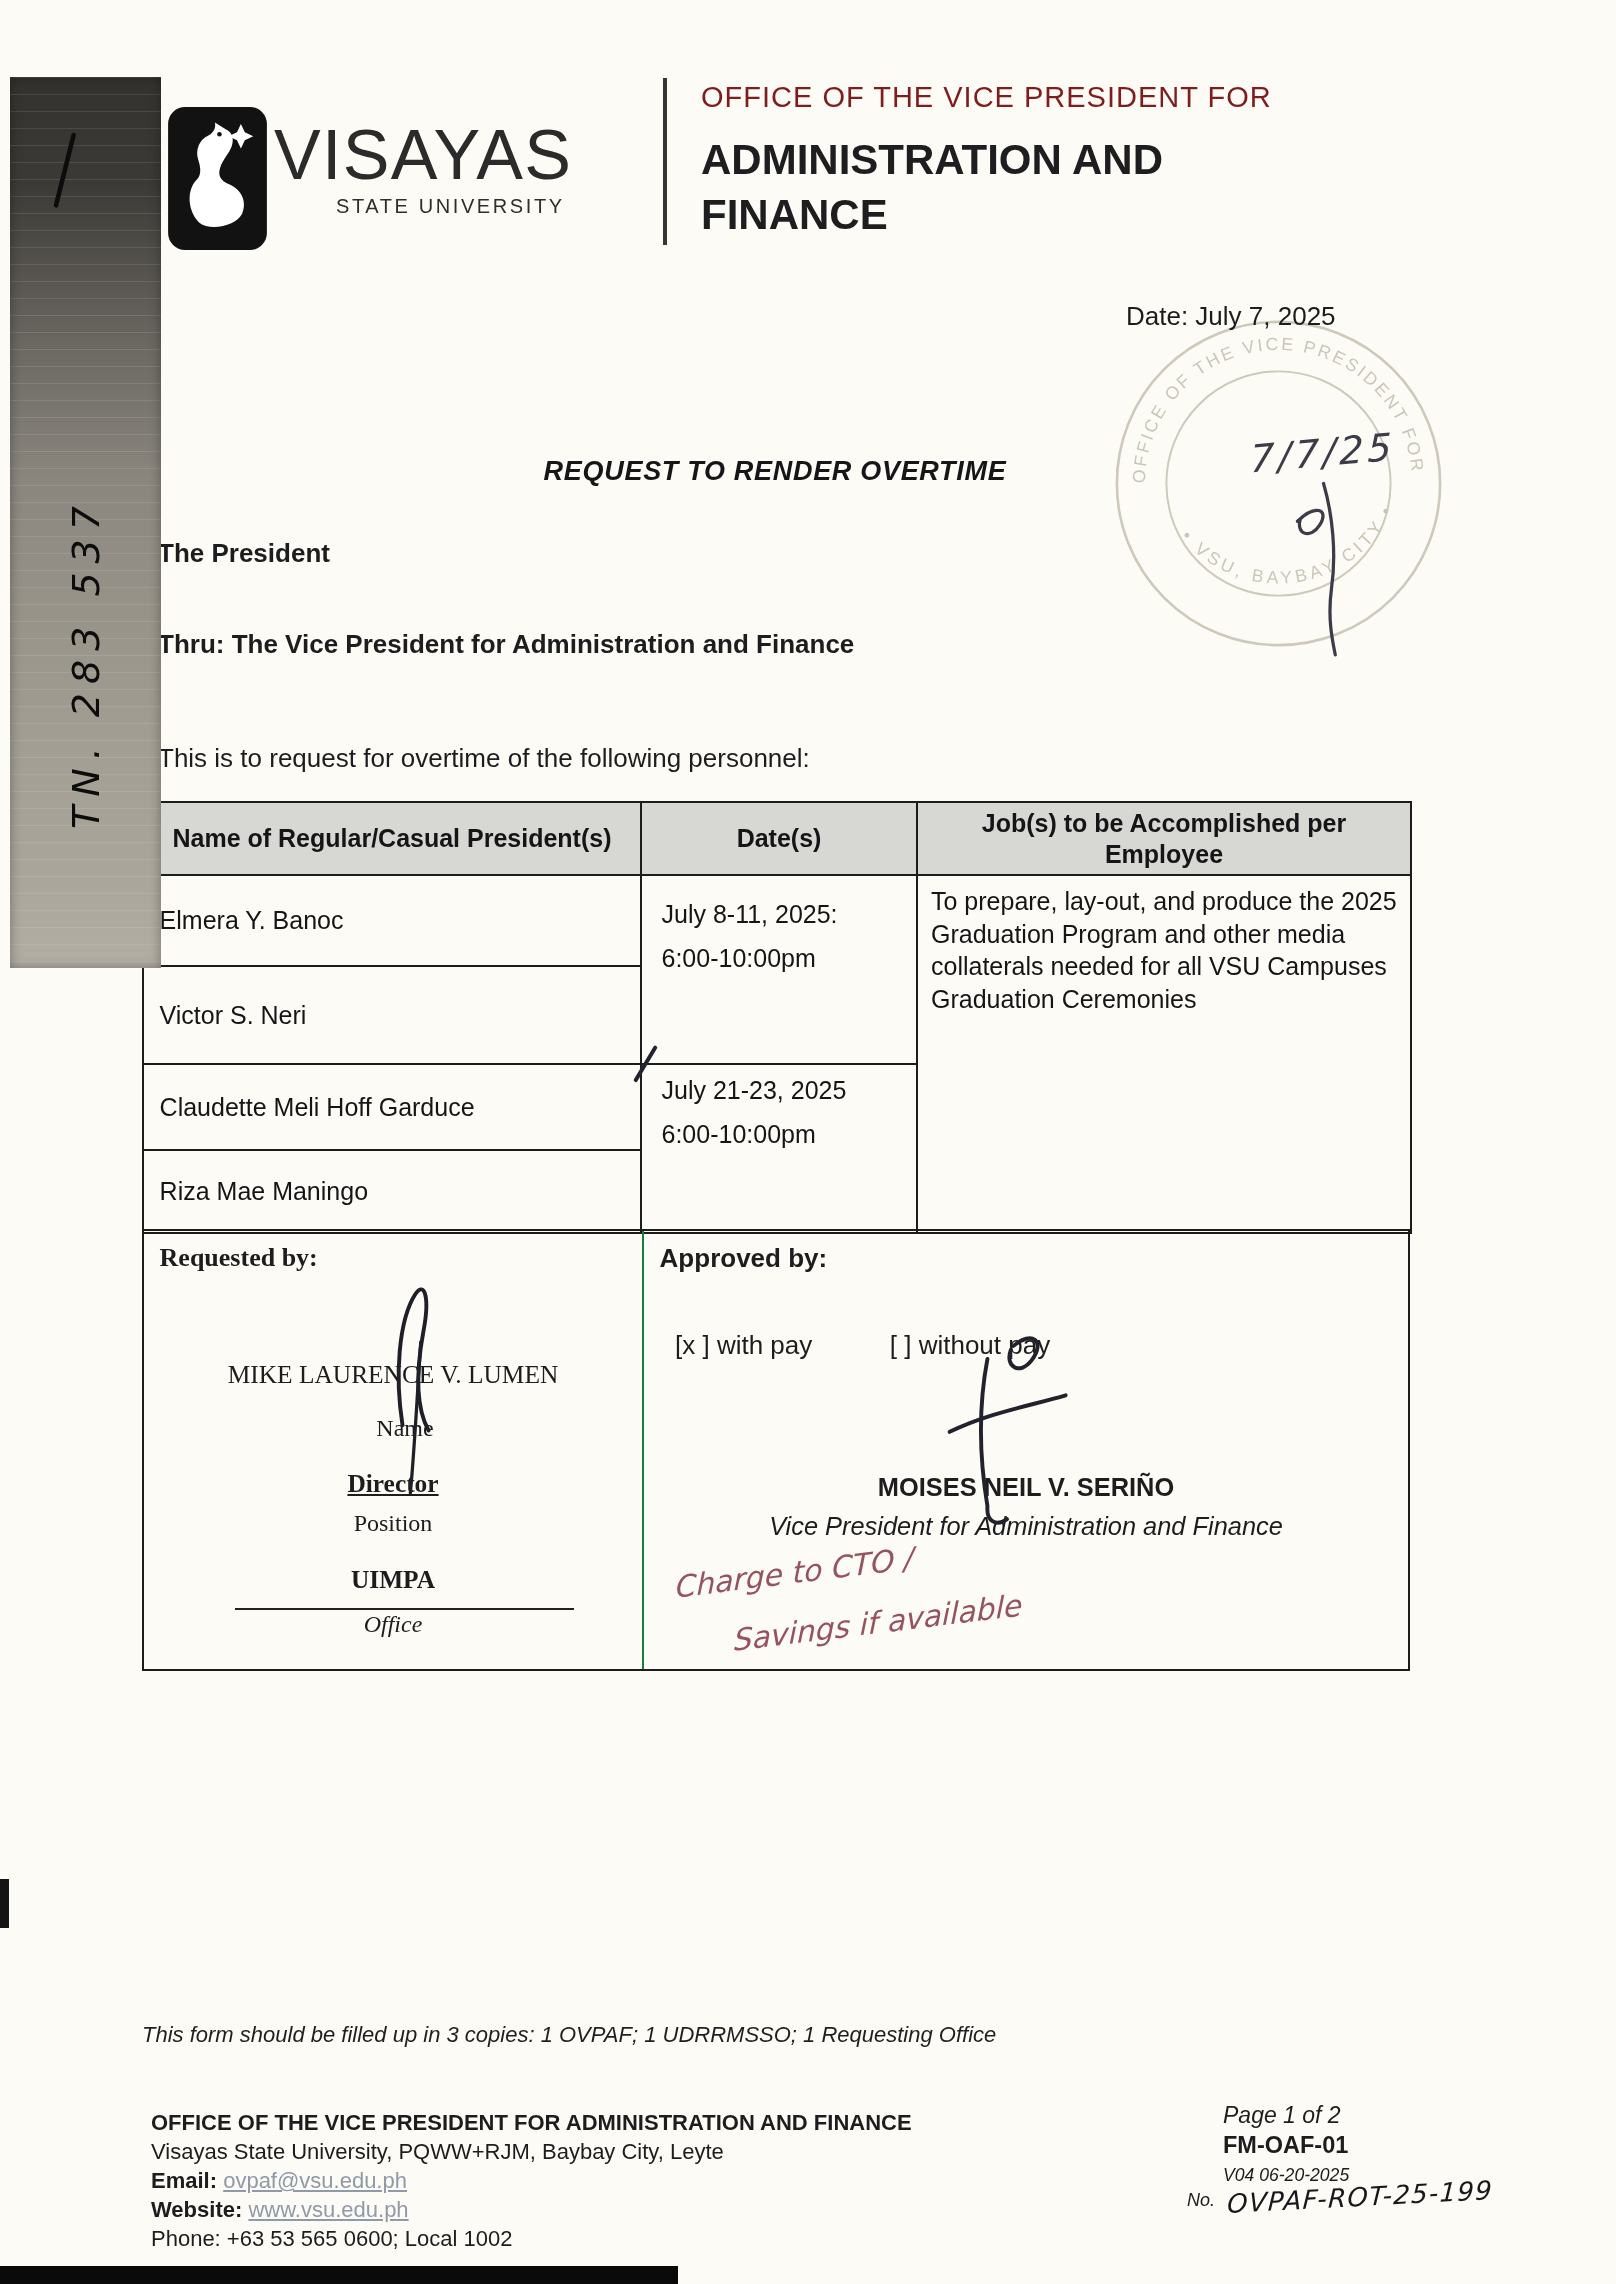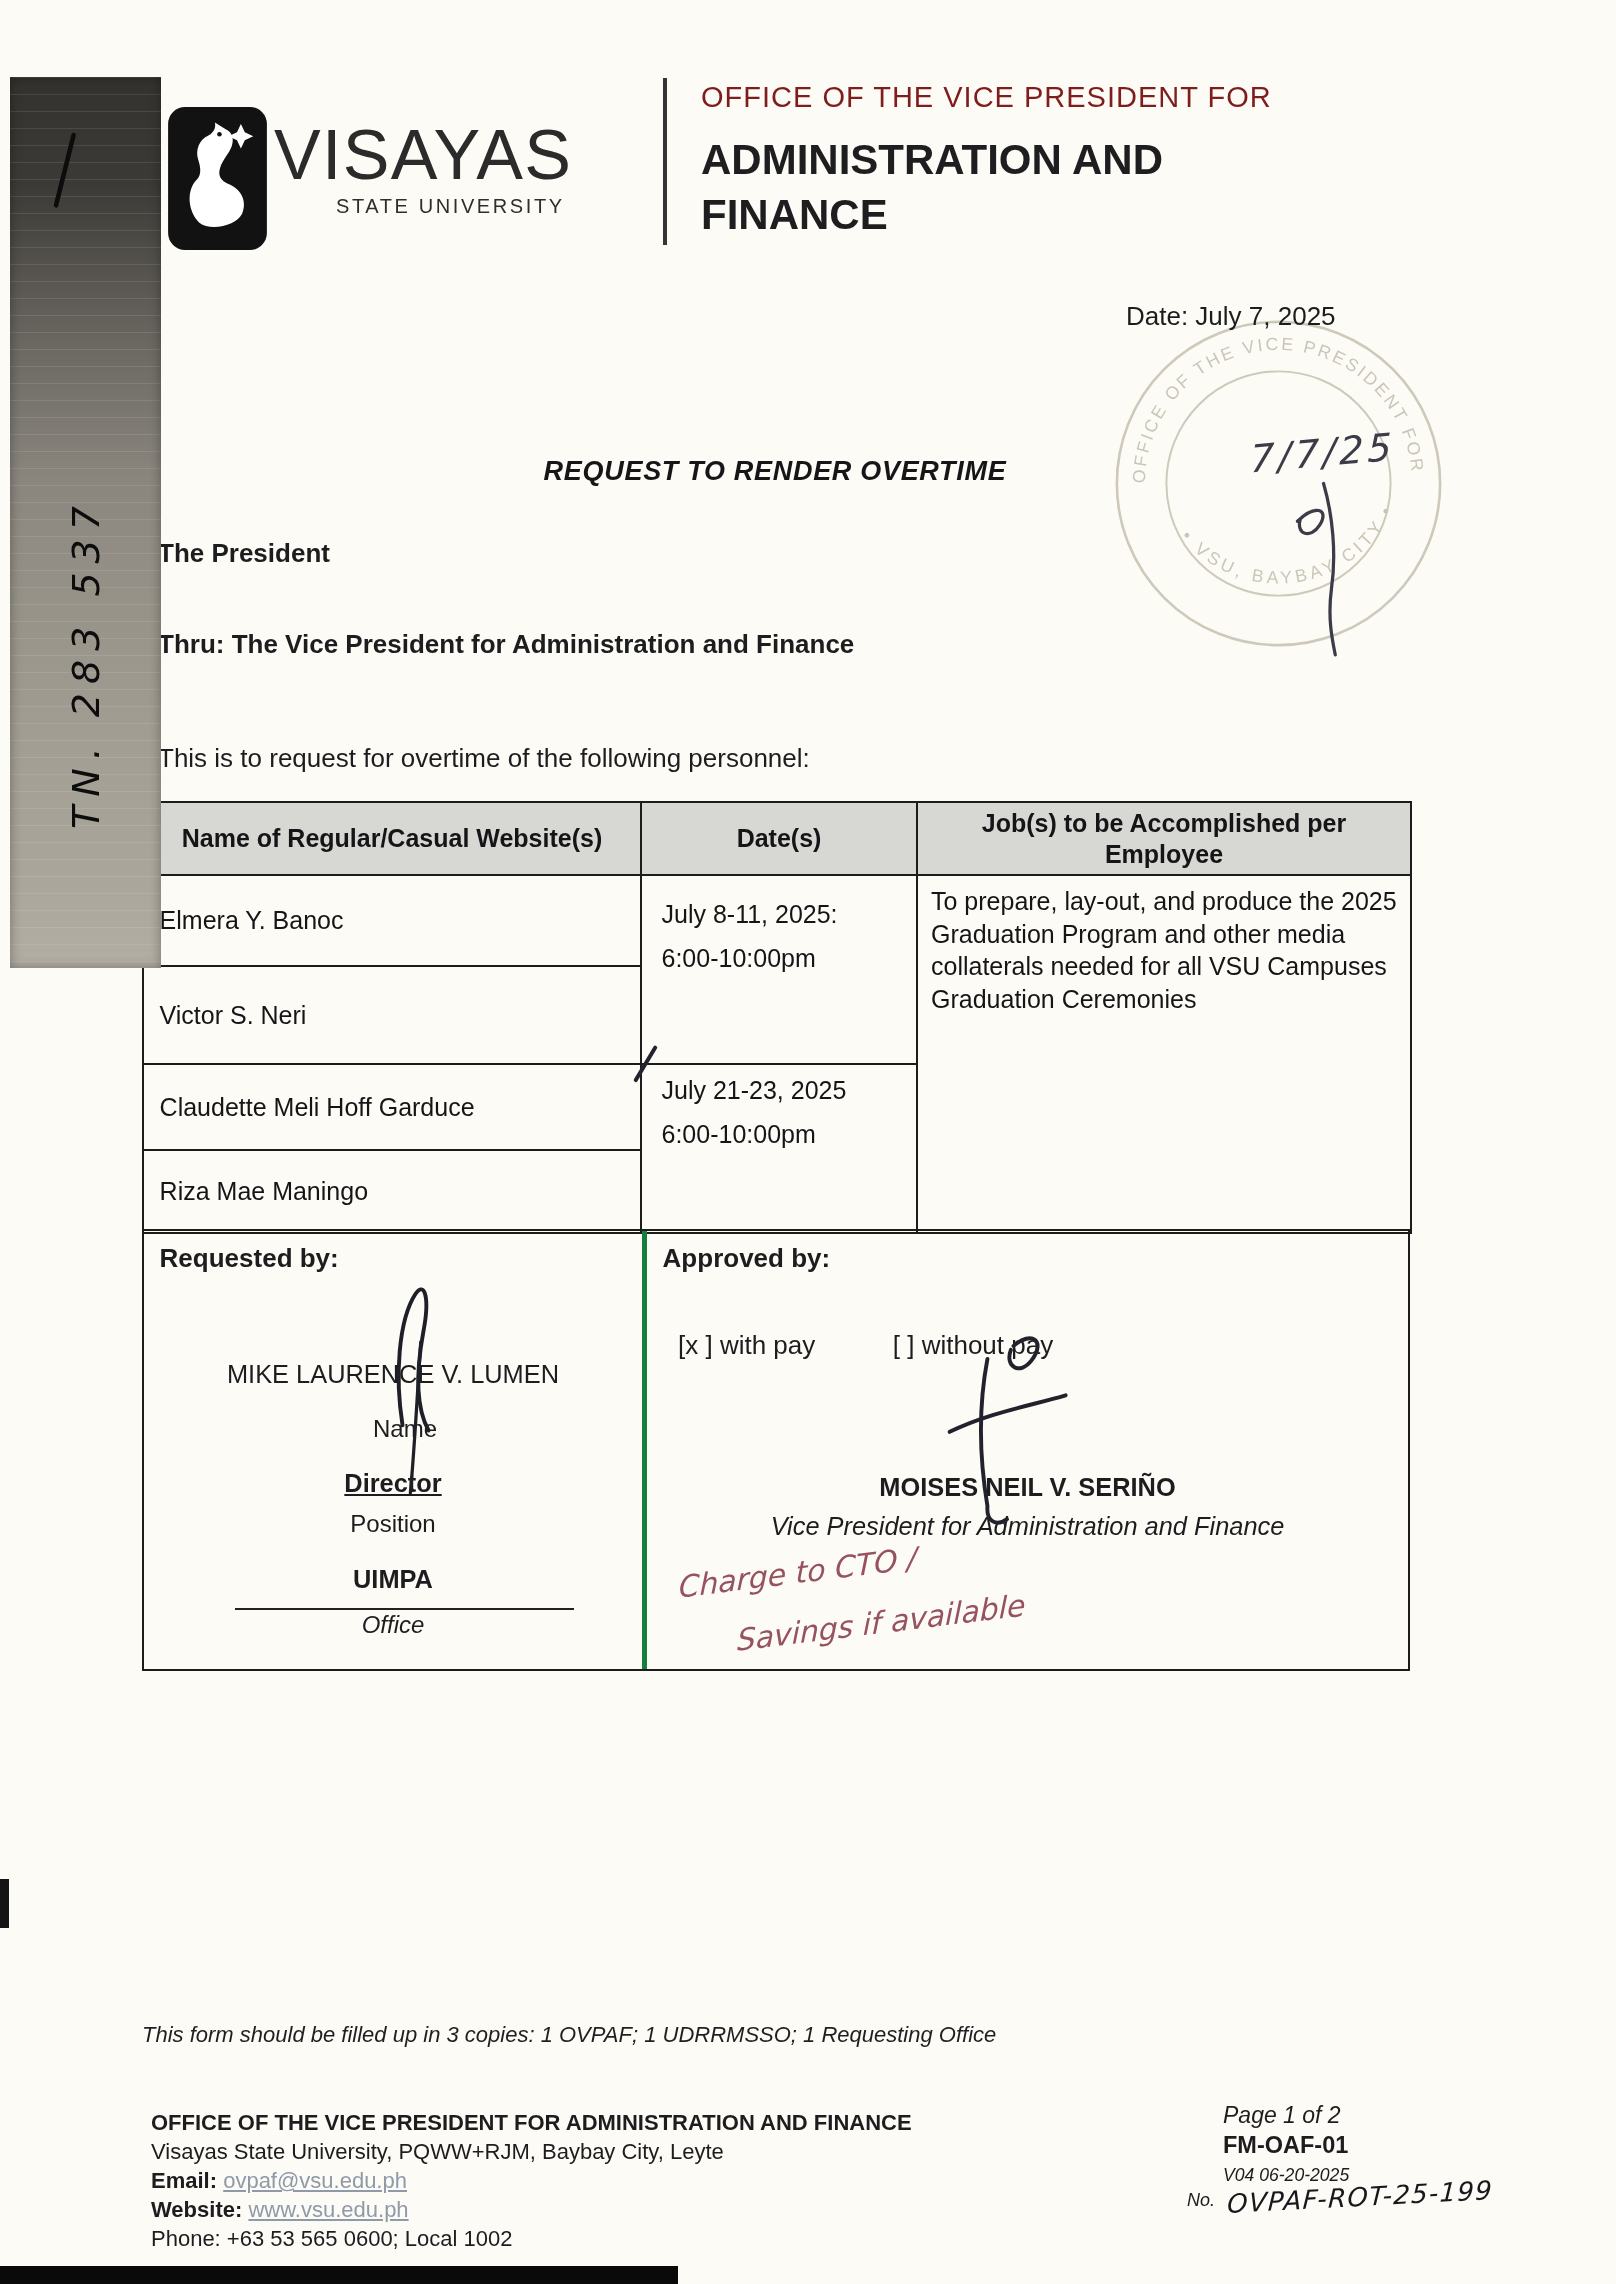--- a/index.html
+++ b/index.html
@@ -60,21 +60,21 @@
   table.ot th { background:#d7d7d3; font-weight:700; height:66px;
     text-align:center; line-height:1.22; padding:2.6px 11.7px; }
   td.name-cell { padding-left:15.6px; vertical-align:middle; }
   td.date-cell { vertical-align:top; padding:15.6px 3.9px 0 19.5px; line-height:1.78; }
   td.date-cell.second { padding-top:2.6px; }
   td.job-cell { vertical-align:top; padding:9px 13px; line-height:1.3; }
 
   
   .sig-box { left:142px; top:1229px; width:1264px; height:438px;
     border:2px solid #1c1c1c; display:flex; background:transparent; }
-  .sig-left { width:498px; border-right:5px solid #15803d; position:relative; }
+  .sig-left { width:498px; border-right:2px solid #15803d; position:relative;font-family:Liberation Serif, serif; }
   .sig-right { flex:1; position:relative; }
   .sig-label { position:absolute; left:15.6px; top:11.7px; font-size:26px; font-weight:700; }
   .sig-center { position:absolute; left:0; width:100%; text-align:center; }
   .req-name   { top:129px; font-size:25.4px; }
   .req-name-label { top:184px; font-size:24px;margin-left:12px; }
   .req-pos    { top:238px; font-size:25.4px; font-weight:700; text-decoration:underline; }
   .req-pos-label { top:279px; font-size:24px; }
   .req-office { top:334px; font-size:25.4px; font-weight:700; }
   .office-line-rule { position:absolute; left:91px; top:377px; width:339px; border-top:2px solid #222; }
   .req-office-label { top:380px; font-size:24px; font-style:italic; }
@@ -163,21 +163,21 @@
   <div class="abs intro-line">This is to request for overtime of the following personnel:</div>
 
   <table class="ot">
     <colgroup>
         <col style="width:498px">
         <col style="width:276px">
         <col style="width:494px">
       </colgroup>
     <tbody>
         <tr>
-      <th>Name of Regular/Casual Website(s)</th>
+      <th>Name of Regular/Casual President(s)</th>
       <th>Date(s)</th>
       <th>Job(s) to be Accomplished per Employee</th>
     </tr>
     <tr style="height:91px">
       <td class="name-cell">Elmera Y. Banoc</td>
       <td class="date-cell" rowspan="2">
         <div>July 8-11, 2025:</div>
         <div>6:00-10:00pm</div>
       </td>
       <td class="job-cell" rowspan="4">To prepare, lay-out, and produce the 2025 Graduation Program and other media collaterals needed for all VSU Campuses Graduation Ceremonies</td>

